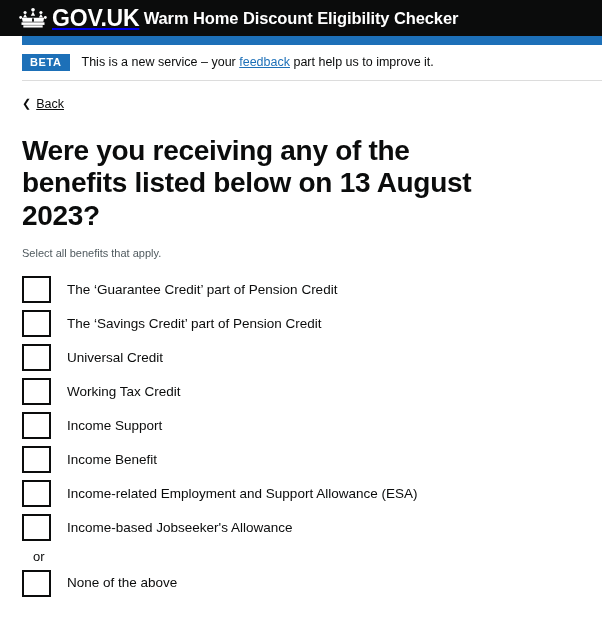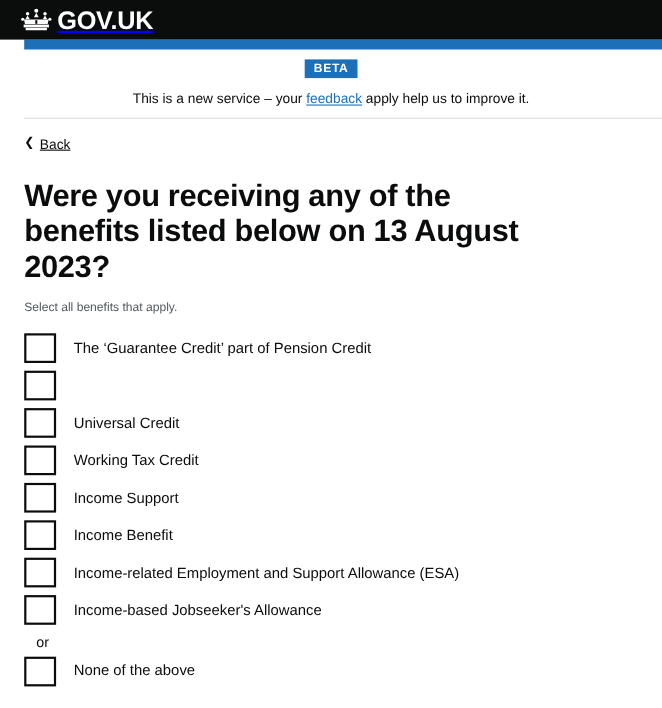--- a/index.html
+++ b/index.html
@@ -65,21 +65,20 @@
     height: 9px;
     background: #1d70b8;
   }
 
   
   .phase-banner {
     padding: 9px 22px 9px 22px;
     display: flex;
     align-items: center;
     gap: 12px;
-    flex-direction: column;
   }
   .phase-tag {
     background: #1d70b8;
     color: #ffffff;
     font-size: 11px;
     font-weight: bold;
     letter-spacing: 0.6px;
     padding: 3px 8px 3px 8px;
     line-height: 1;
     display: inline-block;
@@ -184,29 +183,30 @@
         <path d="M8.5 8.3 L11.0 12.4 L6.0 12.4 Z"></path>
         <path d="M27.5 8.3 L30.0 12.4 L25.0 12.4 Z"></path>
         <path d="M4.6 12.6 L31.4 12.6 L30.4 17.6 L5.6 17.6 Z"></path>
         <rect x="4.2" y="18.2" width="27.6" height="3.1"></rect>
         <rect x="6.4" y="21.8" width="23.2" height="2.6"></rect>
         <rect x="16.9" y="13.4" width="2.2" height="4.0" fill="#0b0c0c"></rect>
       </g>
     </svg>
     <span class="brand-name">GOV.UK</span>
   </a>
+  <div class="service-title">Warm Home Discount Eligibility Checker</div>
 </div>
 
 <div class="blue-bar-wrap">
   <div class="blue-bar"></div>
 </div>
 
 <div class="phase-banner">
   <span class="phase-tag">BETA</span>
-  <span class="phase-text"><span>This is a new service – your </span><a href="#">feedback</a><span> apply help us to improve it.</span></span>
+  <span class="phase-text"><span>This is a new service – your </span><a href="#">feedback</a><span> part help us to improve it.</span></span>
 </div>
 <div class="banner-rule"></div>
 
 <div class="back-wrap">
   <a class="back-link" href="#">
     <span class="back-chevron">❮</span>
     <span class="back-label">Back</span>
   </a>
 </div>
 
@@ -214,20 +214,21 @@
   <h1 class="page-heading">Were you receiving any of the benefits listed below on 13 August 2023?</h1>
   <p class="hint">Select all benefits that apply.</p>
 
   <div class="checkbox-list" id="checkbox-list">
       <div class="checkbox-row">
         <span class="checkbox-box"></span>
         <span class="checkbox-label">The ‘Guarantee Credit’ part of Pension Credit</span>
       </div>
       <div class="checkbox-row">
         <span class="checkbox-box"></span>
+        <span class="checkbox-label">The ‘Savings Credit’ part of Pension Credit</span>
       </div>
       <div class="checkbox-row">
         <span class="checkbox-box"></span>
         <span class="checkbox-label">Universal Credit</span>
       </div>
       <div class="checkbox-row">
         <span class="checkbox-box"></span>
         <span class="checkbox-label">Working Tax Credit</span>
       </div>
       <div class="checkbox-row">

